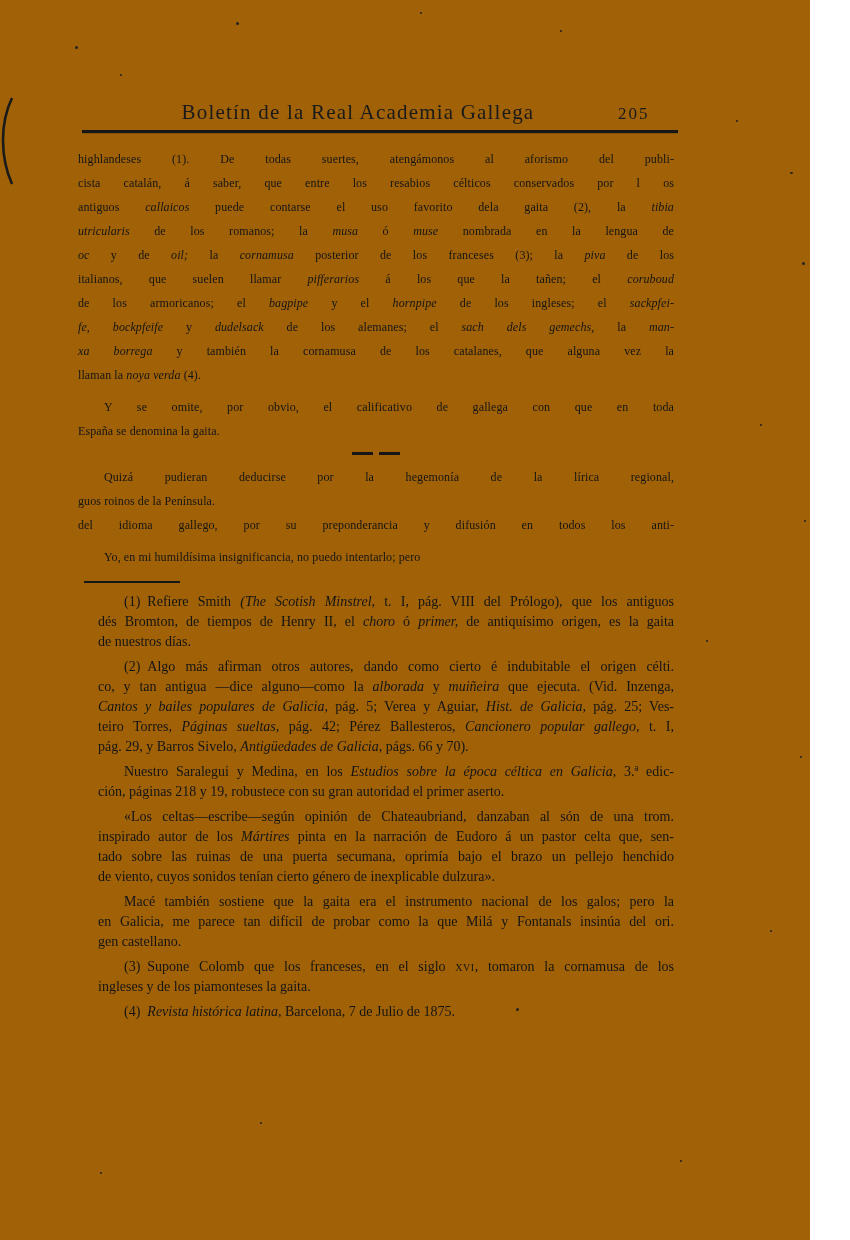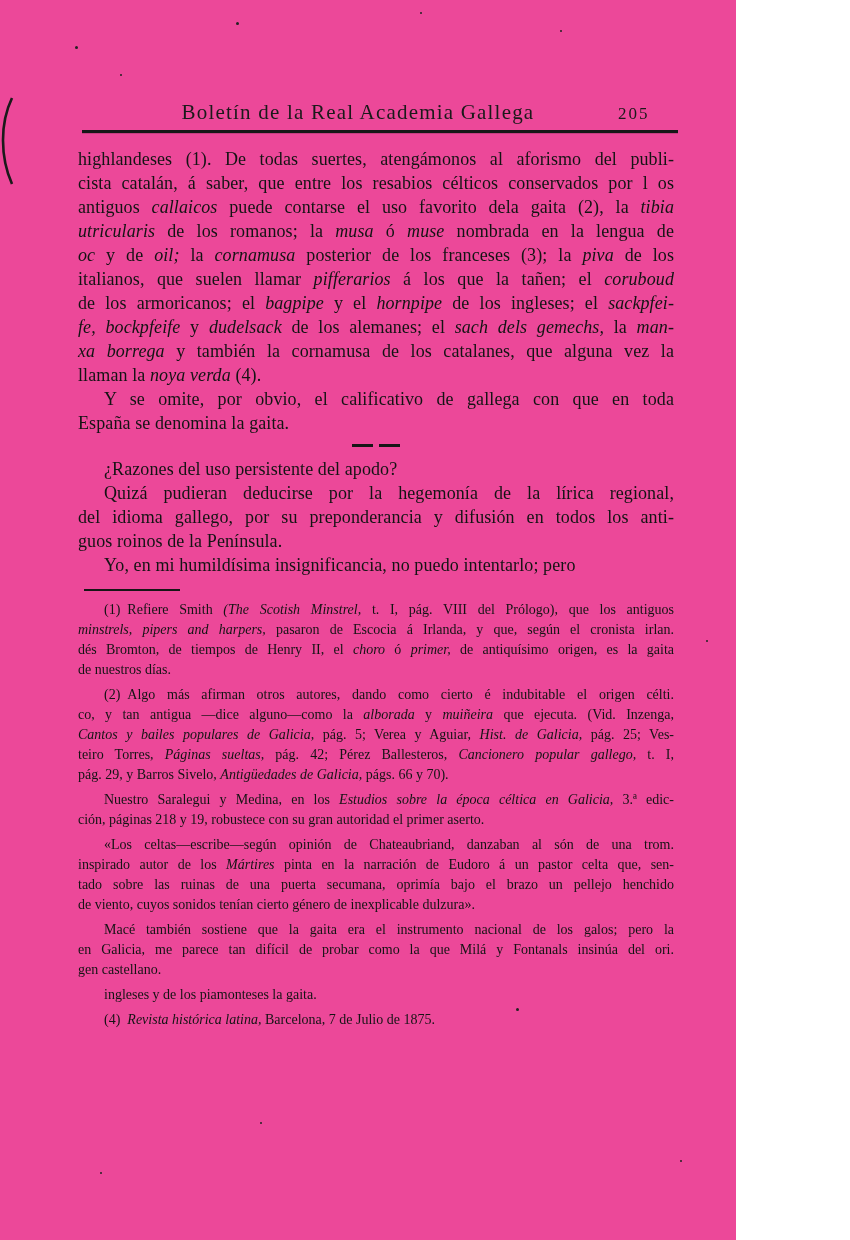--- a/index.html
+++ b/index.html
@@ -1,37 +1,37 @@
 <!DOCTYPE html>
 <html><head>
 <meta charset="utf-8">
 <style>
   html,body { margin:0; padding:0; background:#ffffff; }
   .page {
-    position:relative; width:736px; height:1240px; background:#ec4899;
+    position:relative; width:810px; height:1240px; background:#a16207;
     font-family:"Liberation Serif", serif; color:#141414; overflow:hidden;
   }
   
   .hdr-title {
     position:absolute; left:78px; top:100px; width:560px; text-align:center;
     font-size:21px; letter-spacing:1.2px; color:#1a1a1a;
   }
   .hdr-page {
     position:absolute; left:618px; top:104px; font-size:17px; letter-spacing:2px; color:#1a1a1a;text-align:right;
   }
   .hdr-rule {
     position:absolute; left:82px; top:130px; width:596px; height:2.6px;
     background:#171717; box-shadow:0 1px 0 rgba(0,0,0,.15);
   }
   
   .text-column { position:absolute; left:78px; top:147px; width:596px; }
-  .body-text { font-size:18px; line-height:24px; letter-spacing:0.1px; }
-  .body-text .para + .para { }
+  .body-text { font-size:12px; line-height:24px; letter-spacing:0.1px; }
+  .body-text .para + .para { margin-top:8px; }
   .fn-text { font-size:14px; line-height:20px; }
-  .fn-text .para { margin-bottom:5px; }
+  .fn-text .para { margin-bottom:5px;margin-left:20px; }
   .line { text-align:justify; text-align-last:justify; }
   .line.last { text-align-last:left; }
   .para.indent .line:first-child { padding-left:26px; }
   .s-r { font-style:normal; }
   .s-i { font-style:italic; }
   .s-sc { font-variant:small-caps; letter-spacing:0.5px; }
   
   .divider { display:flex; justify-content:center; gap:6px; margin:9px auto 10px auto; width:60px; }
   .divider .dash { width:21px; height:3px; background:#161616; }
   
@@ -65,36 +65,32 @@
         </div>
         <div class="para indent">
           <div class="line"><span class="s-r">Y se omite, por obvio, el calificativo de gallega con que en toda</span></div>
           <div class="line last"><span class="s-r">España se denomina la gaita.</span></div>
         </div>
         <div class="divider">
           <span class="dash"></span>
           <span class="dash"></span>
         </div>
         <div class="para indent">
-          <div class="line last"><span class="s-r">¿Razones del uso persistente del apodo?</span></div>
-        </div>
-        <div class="para indent">
           <div class="line"><span class="s-r">Quizá pudieran deducirse por la hegemonía de la lírica regional,</span></div>
+          <div class="line last"><span class="s-r">guos roinos de la Península.</span></div>
           <div class="line"><span class="s-r">del idioma gallego, por su preponderancia y difusión en todos los anti-</span></div>
-          <div class="line last"><span class="s-r">guos roinos de la Península.</span></div>
         </div>
         <div class="para indent">
           <div class="line last"><span class="s-r">Yo, en mi humildísima insignificancia, no puedo intentarlo; pero</span></div>
         </div>
       </div>
     <div class="fn-rule"></div>
     <div class="fn-text" id="footnote-blocks">
         <div class="para indent">
           <div class="line"><span class="s-r">(1) Refiere Smith </span><span class="s-i">(The Scotish Minstrel,</span><span class="s-r"> t. I, pág. VIII del Prólogo), que los antiguos</span></div>
-          <div class="line"><span class="s-i">minstrels, pipers and harpers,</span><span class="s-r"> pasaron de Escocia á Irlanda, y que, según el cronista irlan.</span></div>
           <div class="line"><span class="s-r">dés Bromton, de tiempos de Henry II, el </span><span class="s-i">choro</span><span class="s-r"> ó </span><span class="s-i">primer,</span><span class="s-r"> de antiquísimo origen, es la gaita</span></div>
           <div class="line last"><span class="s-r">de nuestros días.</span></div>
         </div>
         <div class="para indent">
           <div class="line"><span class="s-r">(2) Algo más afirman otros autores, dando como cierto é indubitable el origen célti.</span></div>
           <div class="line"><span class="s-r">co, y tan antigua —dice alguno—como la </span><span class="s-i">alborada</span><span class="s-r"> y </span><span class="s-i">muiñeira</span><span class="s-r"> que ejecuta. (Vid. Inzenga,</span></div>
           <div class="line"><span class="s-i">Cantos y bailes populares de Galicia,</span><span class="s-r"> pág. 5; Verea y Aguiar, </span><span class="s-i">Hist. de Galicia,</span><span class="s-r"> pág. 25; Ves-</span></div>
           <div class="line"><span class="s-r">teiro Torres, </span><span class="s-i">Páginas sueltas,</span><span class="s-r"> pág. 42; Pérez Ballesteros, </span><span class="s-i">Cancionero popular gallego,</span><span class="s-r"> t. I,</span></div>
           <div class="line last"><span class="s-r">pág. 29, y Barros Sivelo, </span><span class="s-i">Antigüedades de Galicia,</span><span class="s-r"> págs. 66 y 70).</span></div>
         </div>
@@ -107,20 +103,21 @@
           <div class="line"><span class="s-r">inspirado autor de los </span><span class="s-i">Mártires</span><span class="s-r"> pinta en la narración de Eudoro á un pastor celta que, sen-</span></div>
           <div class="line"><span class="s-r">tado sobre las ruinas de una puerta secumana, oprimía bajo el brazo un pellejo henchido</span></div>
           <div class="line last"><span class="s-r">de viento, cuyos sonidos tenían cierto género de inexplicable dulzura».</span></div>
         </div>
         <div class="para indent">
           <div class="line"><span class="s-r">Macé también sostiene que la gaita era el instrumento nacional de los galos; pero la</span></div>
           <div class="line"><span class="s-r">en Galicia, me parece tan difícil de probar como la que Milá y Fontanals insinúa del ori.</span></div>
           <div class="line last"><span class="s-r">gen castellano.</span></div>
         </div>
         <div class="para indent">
+          <div class="line"><span class="s-r">(3) Supone Colomb que los franceses, en el siglo </span><span class="s-sc">xvi</span><span class="s-r">, tomaron la cornamusa de los</span></div>
           <div class="line last"><span class="s-r">ingleses y de los piamonteses la gaita.</span></div>
         </div>
         <div class="para indent">
           <div class="line last"><span class="s-r">(4) </span><span class="s-i">Revista histórica latina,</span><span class="s-r"> Barcelona, 7 de Julio de 1875.</span></div>
         </div>
       </div>
   </div>
 
   <svg class="arc" width="18" height="92">
     <path d="M15,3 C3,28 3,62 15,89" stroke="#1a1a1a" stroke-width="2.6" fill="none"></path>

